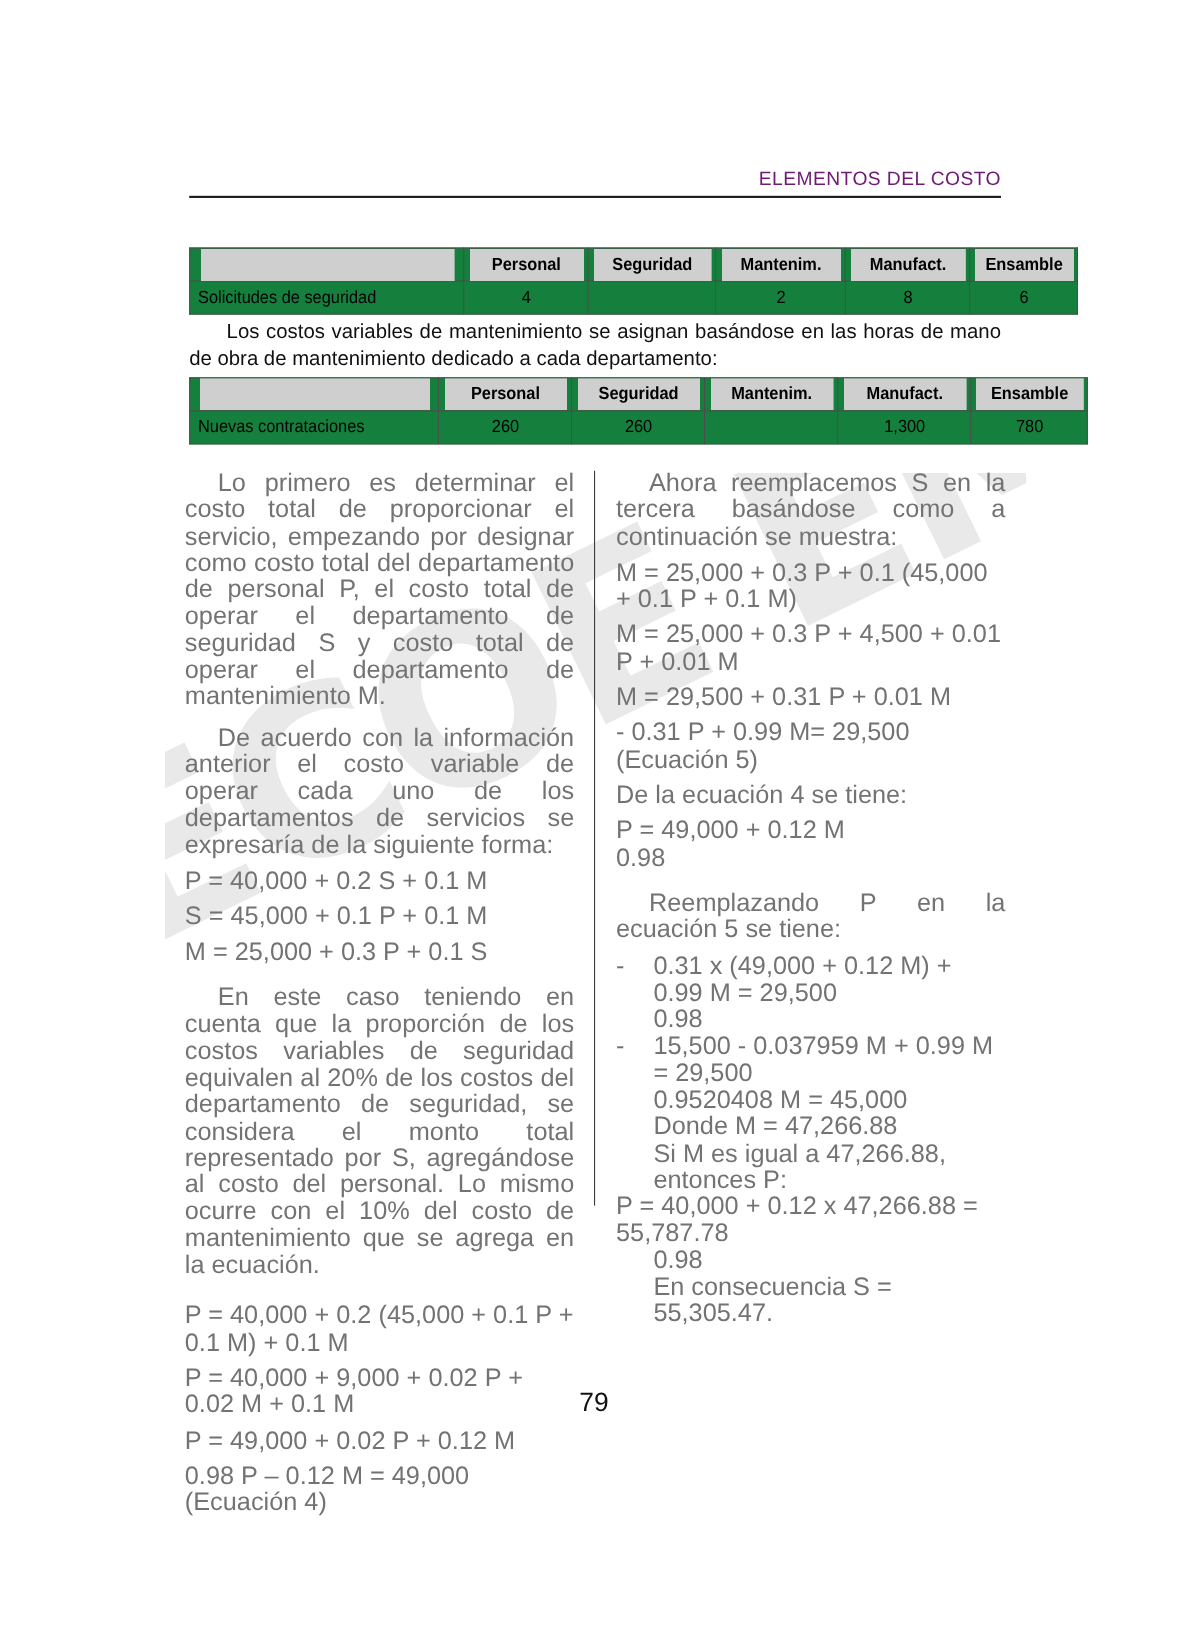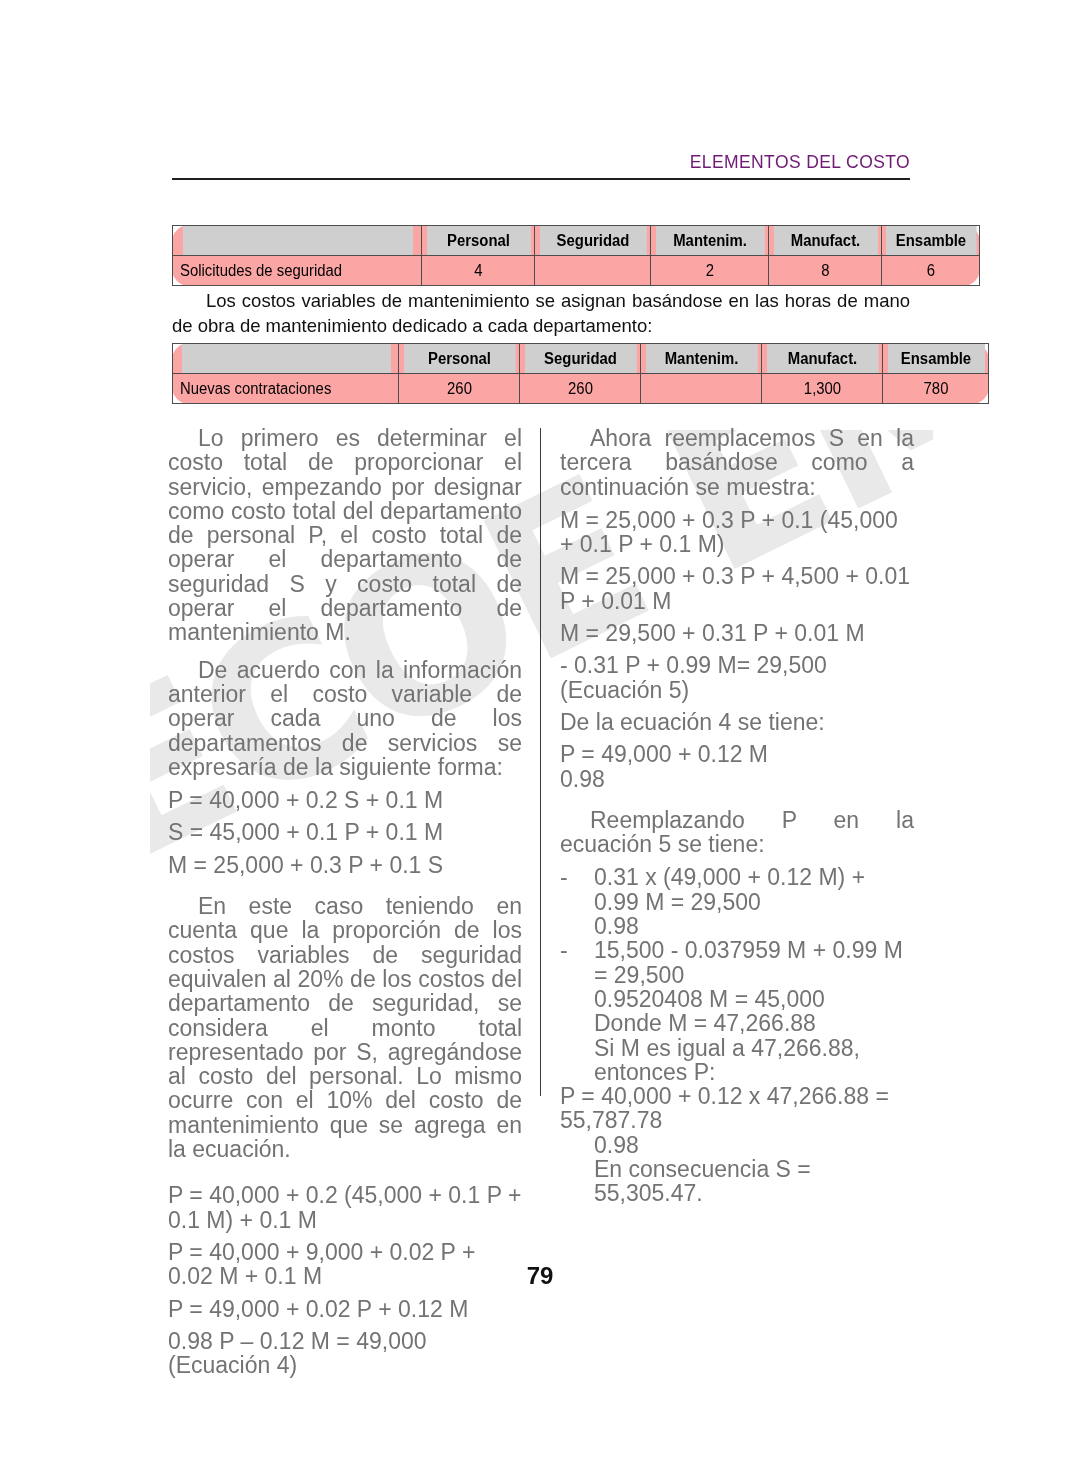--- a/index.html
+++ b/index.html
@@ -64,22 +64,21 @@
     margin-top: 5px;
     border-top: 2.2px solid #231f20;
     width: 100%;
   }
 
   
   .doc-table {
     position: absolute;
     border-collapse: collapse;
     z-index: 2;
-    background: #fca5a5;
-    border-radius: 17px;
+    background: #15803d;
   }
   .doc-table td, .doc-table th {
     border: 1.4px solid #4d4d4d;
     height: 29px;
     font-size: 16px;
     font-family: "Liberation Sans", sans-serif;
     font-weight: normal;
     padding: 0 6px;
     color: #000;
     transform: scaleX(0.93);
@@ -192,21 +191,21 @@
   .gap { margin-bottom: 8px; }
 
   
   .folio {
     position: absolute;
     left: 0;
     top: 1262px;
     width: 1080px;
     text-align: center;
     font-size: 24px;
-    font-weight: bold;
+    font-weight: normal;
     font-family: "Liberation Sans", sans-serif;
     color: #111;
     z-index: 2;
   }
 </style>
 </head>
 <body>
 
 <div class="page">
 

